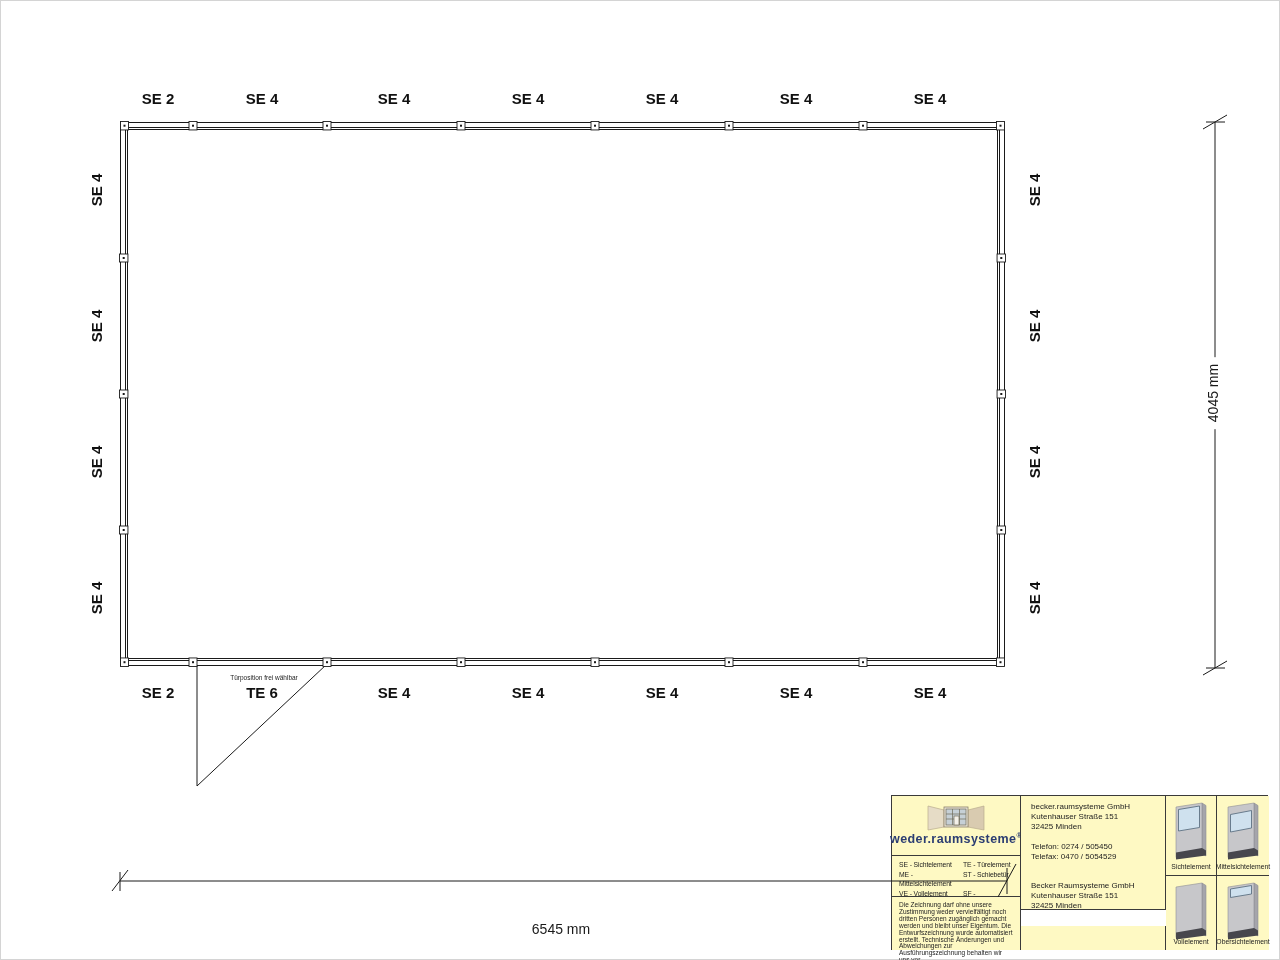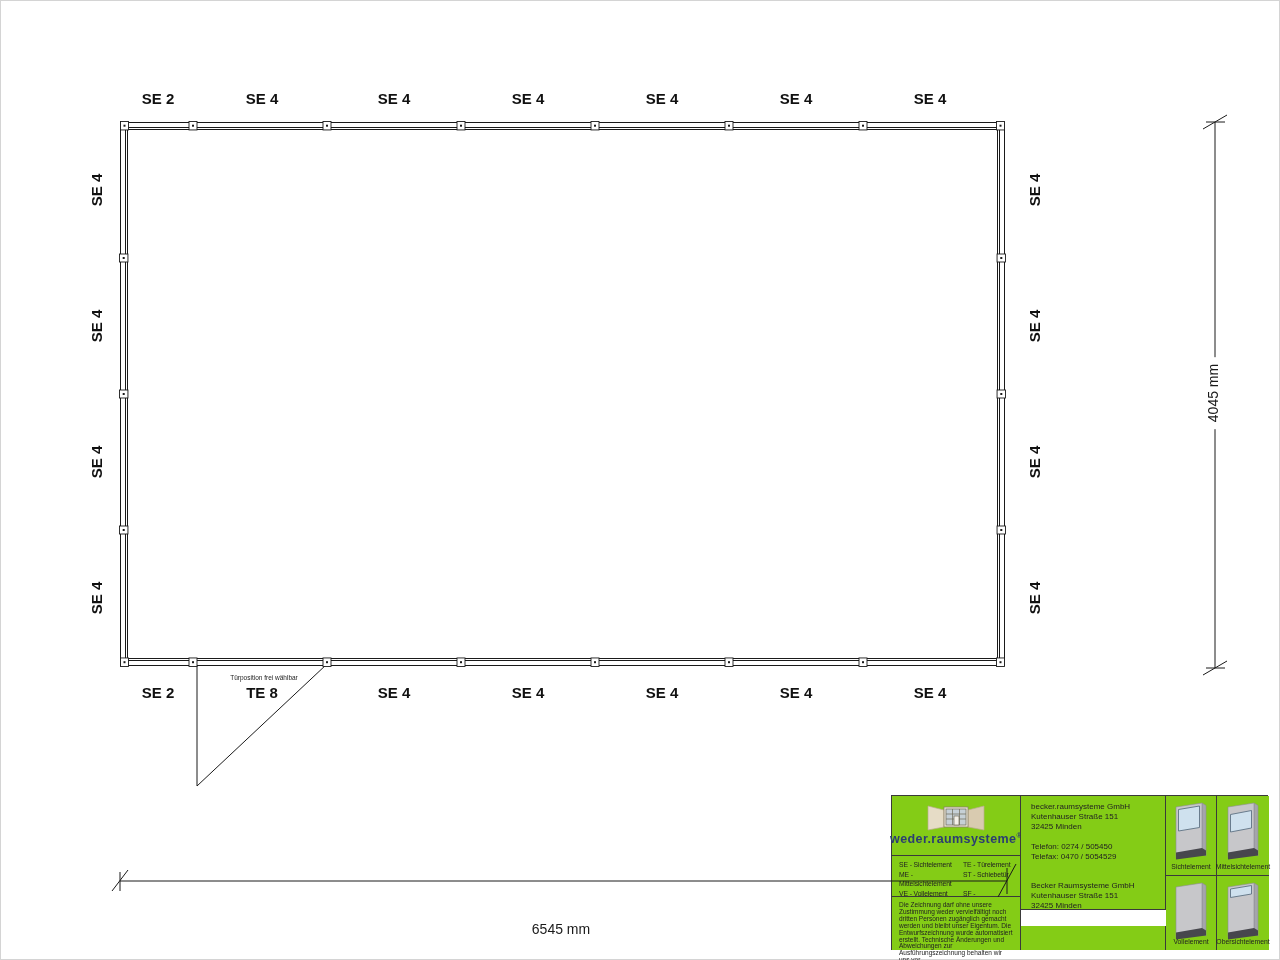--- a/index.html
+++ b/index.html
@@ -23,21 +23,21 @@
   .note{
     position:absolute;transform:translate(-50%,-50%);
     font-size:6.5px;color:#222;white-space:nowrap;z-index:6;
   }
   #plan-svg{position:absolute;left:0;top:0;z-index:5;pointer-events:none;}
   
   #titleblock{
     position:absolute;left:891px;top:795px;width:377px;height:155px;
     background:#fff;border:1px solid #3a3a3a;box-sizing:border-box;z-index:4;
   }
-  .tbc{position:absolute;box-sizing:border-box;background:#84cc16;}
+  .tbc{position:absolute;box-sizing:border-box;background:#fef9c3;}
   .br{border-right:1px solid #3a3a3a;}
   .bb{border-bottom:1px solid #3a3a3a;}
   .logo-cell{display:flex;flex-direction:column;align-items:center;justify-content:flex-start;padding-top:3px;}
   .logo-text{font-size:12.5px;font-weight:bold;color:#2b3d72;letter-spacing:.4px;margin-top:1px;white-space:nowrap;}
   .logo-text sup{font-size:7px;}
   .legend-grid{
     display:grid;grid-template-columns:64px auto;
     font-size:6.8px;line-height:9.6px;letter-spacing:-.1px;
     padding:4px 0 0 7px;color:#222;
   }
@@ -223,21 +223,21 @@
 
   <div class="wlbl" style="left:158px;top:98px;">SE 2</div>
   <div class="wlbl" style="left:262px;top:98px;">SE 4</div>
   <div class="wlbl" style="left:394px;top:98px;">SE 4</div>
   <div class="wlbl" style="left:528px;top:98px;">SE 4</div>
   <div class="wlbl" style="left:662px;top:98px;">SE 4</div>
   <div class="wlbl" style="left:796px;top:98px;">SE 4</div>
   <div class="wlbl" style="left:930px;top:98px;">SE 4</div>
 
   <div class="wlbl" style="left:158px;top:692px;">SE 2</div>
-  <div class="wlbl" style="left:262px;top:692px;">TE 8</div>
+  <div class="wlbl" style="left:262px;top:692px;">TE 6</div>
   <div class="wlbl" style="left:394px;top:692px;">SE 4</div>
   <div class="wlbl" style="left:528px;top:692px;">SE 4</div>
   <div class="wlbl" style="left:662px;top:692px;">SE 4</div>
   <div class="wlbl" style="left:796px;top:692px;">SE 4</div>
   <div class="wlbl" style="left:930px;top:692px;">SE 4</div>
 
   <div class="wlbl vert" style="left:96px;top:190px;">SE 4</div>
   <div class="wlbl vert" style="left:96px;top:326px;">SE 4</div>
   <div class="wlbl vert" style="left:96px;top:462px;">SE 4</div>
   <div class="wlbl vert" style="left:96px;top:598px;">SE 4</div>

